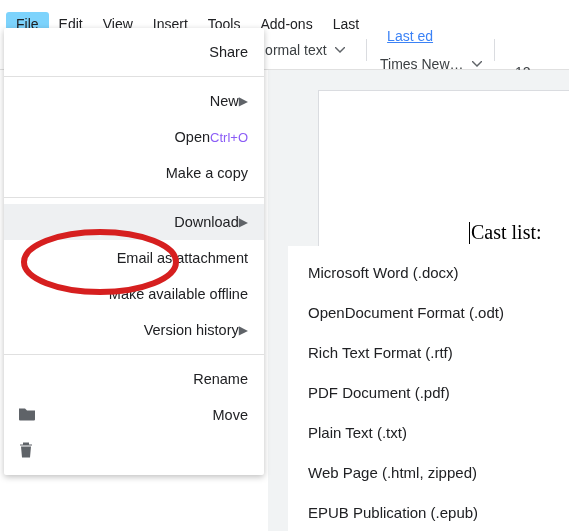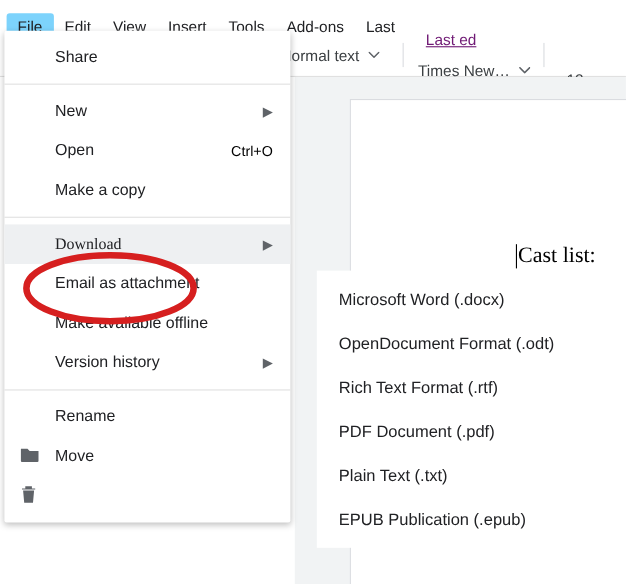--- a/index.html
+++ b/index.html
@@ -27,21 +27,21 @@
   .menubar .menu-item {
     padding: 4px 10px;
     cursor: pointer;
     border-radius: 3px;
   }
   .menubar .menu-item.active {
     background: #7dd3fc;
   }
   .menubar .last-edit {
     margin-left: 18px;
-    color: #701a75;
+    color: #3b82f6;
     text-decoration: underline;
     white-space: nowrap;
     margin-top: 24px;
   }
 
   
   .toolbar {
     position: absolute;
     top: 30px;
     left: 0;
@@ -126,33 +126,34 @@
     top: 28px;
     left: 4px;
     width: 260px;
     background: #fff;
     box-shadow: 0 2px 6px rgba(0,0,0,0.25);
     border-radius: 2px;
     padding: 6px 0;
     z-index: 10;
     font-size: 14.5px;
     color: #202124;
+    text-align: right;
   }
   .dropdown .item {
     display: flex;
     align-items: center;
     height: 36px;
     padding: 0 16px 0 46px;
     position: relative;
     cursor: pointer;
   }
-  .dropdown .item.highlight { background: #eef0f2; font-family: Liberation Serif, serif; }
+  .dropdown .item.highlight { background: #eef0f2; }
   .dropdown .item .label { flex: 1; }
   .dropdown .item .shortcut {
-    color: #000000;
+    color: #8b5cf6;
     font-size: 13px;
   }
   .dropdown .item .sub-arrow {
     color: #5f6368;
     font-size: 12px;
   }
   .dropdown .divider {
     height: 1px;
     background: #e0e0e0;
     margin: 6px 0;
@@ -306,20 +307,23 @@
   <div class="sitem">
       <span>Rich Text Format (.rtf)</span>
     </div>
   <div class="sitem">
       <span>PDF Document (.pdf)</span>
     </div>
   <div class="sitem">
       <span>Plain Text (.txt)</span>
     </div>
   <div class="sitem">
+      <span>Web Page (.html, zipped)</span>
+    </div>
+  <div class="sitem">
       <span>EPUB Publication (.epub)</span>
     </div>
 </div>
 
 <div class="annotation-circle">
   <svg width="164" height="74" viewBox="0 0 164 74">
     <ellipse cx="82" cy="37" rx="76" ry="30" fill="none" stroke="#d61f1f" stroke-width="6"></ellipse>
   </svg>
 </div>
 

